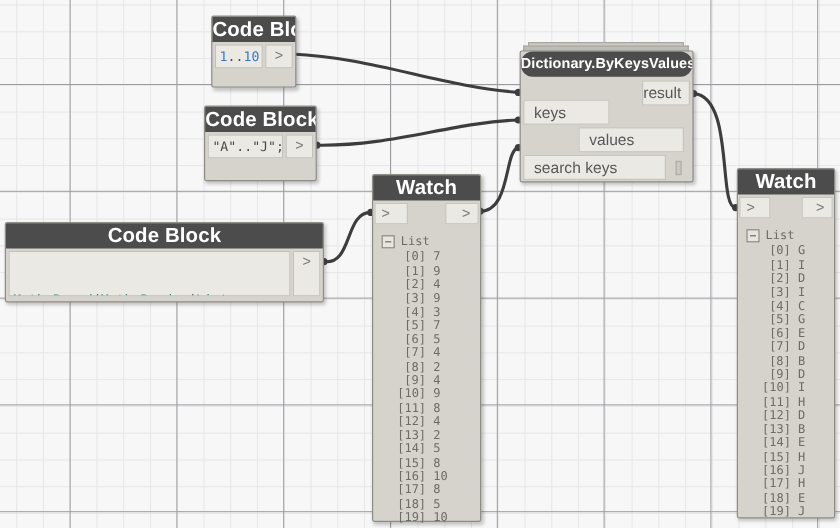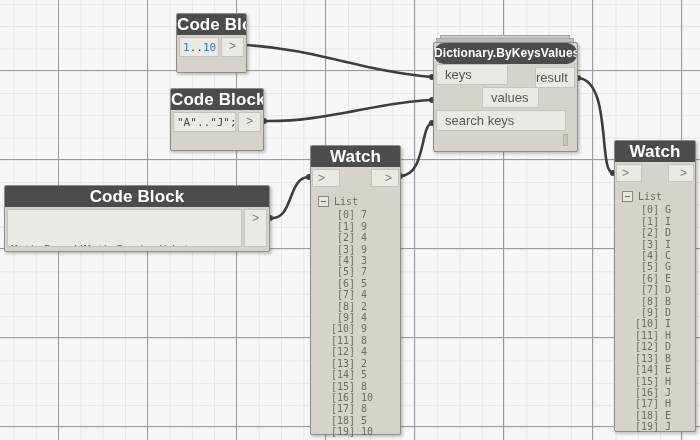--- a/index.html
+++ b/index.html
@@ -113,24 +113,24 @@
       <div class="portbox">
           <span>&gt;</span>
         </div>
     </div>
   </div>
 
   <div class="stackbar" style="left:440px;top:35px;width:130px;height:4px;"></div>
   <div class="stackbar" style="left:436px;top:38px;width:138px;height:5px;background:#bfbdb7;"></div>
   <div class="node" style="left:433px;top:42px;width:145px;height:110px;">
     <div class="hdr" style="font-size:12px;border-radius:10px;">Dictionary.ByKeysValues</div>
-    <div style="padding-top:0;">
+    <div style="padding-top:19px;">
       <div class="drow" style="width:72px;">keys</div>
-      <div class="drow" style="width:57px;margin-left:48px;">values</div>
-      <div class="drow" style="width:130px;">search keys</div>
+      <div class="drow" style="width:88px;margin-left:48px;">values</div>
+      <div class="drow" style="width:119px;">search keys</div>
     </div>
     <div class="dres">result</div>
     <div class="lacing"></div>
   </div>
 
   <div class="node" style="left:310px;top:145px;width:91px;height:290px;">
     <div class="hdr">Watch</div>
     <div class="wports">
       <div class="wport">&gt;</div>
       <div class="wport out">&gt;</div>

